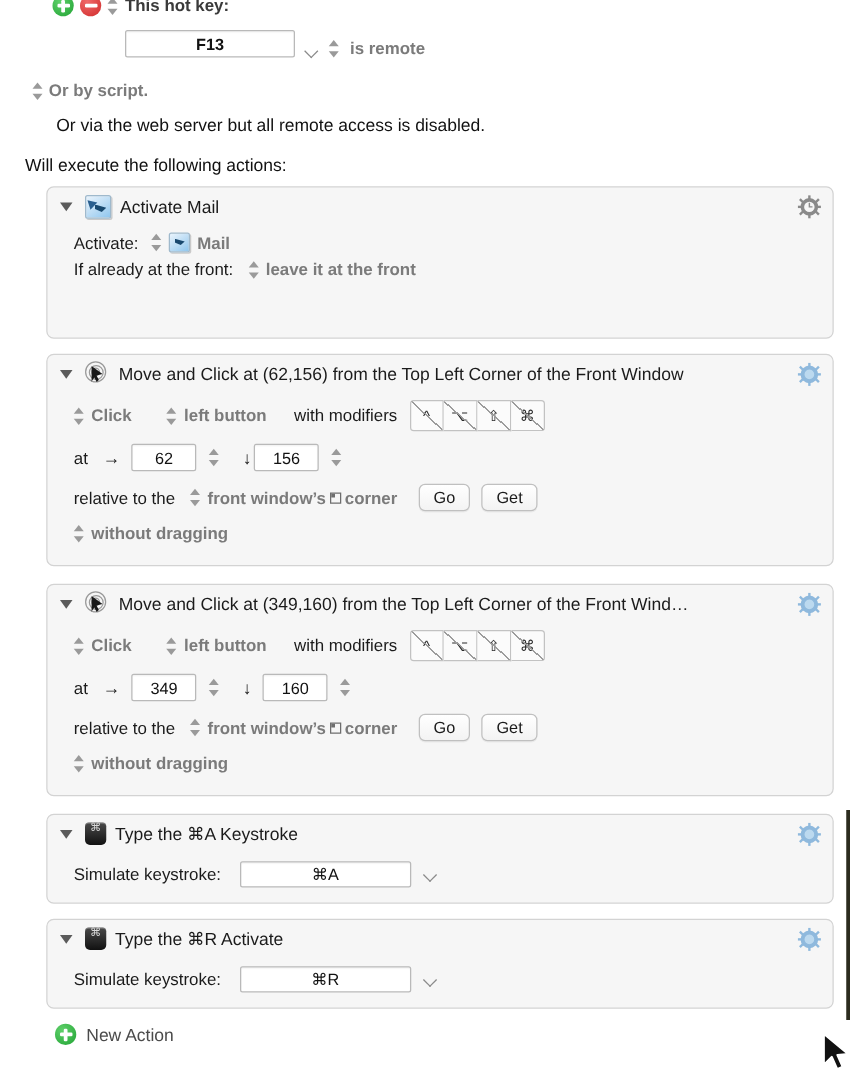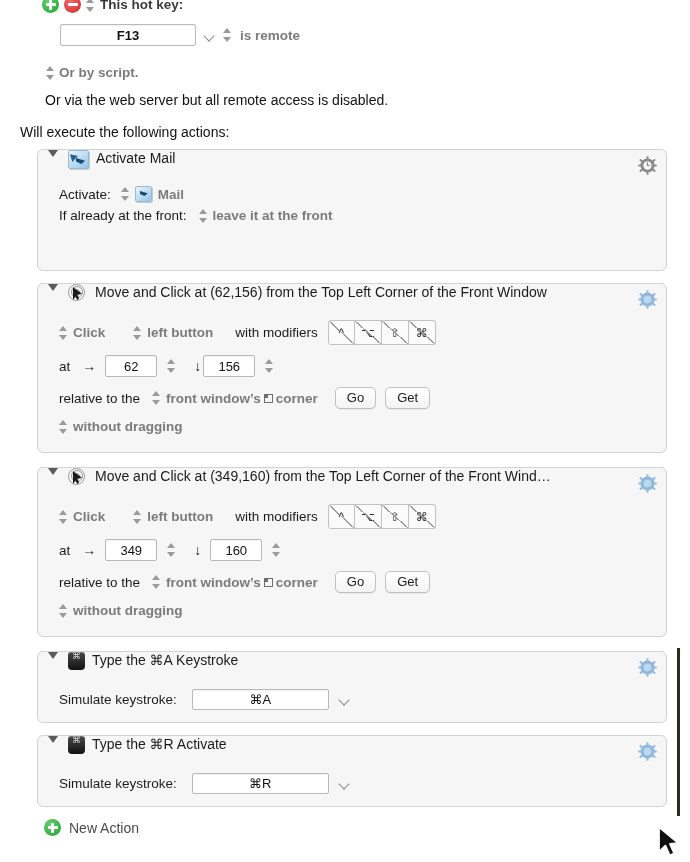--- a/index.html
+++ b/index.html
@@ -52,22 +52,22 @@
     width: 10px; height: 2.6px; background: #fff; border-radius: 1px;
   }
   .circ-btn.plus::after {
     content: ""; position: absolute; left: 7.2px; top: 3.5px;
     width: 2.6px; height: 10px; background: #fff; border-radius: 1px;
   }
   #hotkey-label { font-size: 13.5px; font-weight: bold; color: #3a3a3a; }
 
   #keyfield-row {
     position: absolute; left: 0; top: 24px;
-    display: flex; align-items: center; gap: 8px;
-    padding-left: 60px;
+    display: flex; align-items: flex-end; gap: 8px;
+    padding-left: 100px;
   }
   .textfield {
     background: #fff;
     border: 1px solid #b9b9b9;
     border-radius: 2px;
     box-shadow: inset 0 1px 1px rgba(0,0,0,.05);
     font-size: 13px;
     color: #111;
     text-align: center;
     box-sizing: border-box;
@@ -81,42 +81,42 @@
     content: ""; position: absolute; left: 1px; top: 2px;
     width: 7px; height: 7px;
     border-right: 1.6px solid #8a8a8a;
     border-bottom: 1.6px solid #8a8a8a;
     transform: rotate(45deg);
   }
 
   #script-row {
     position: absolute; left: 0; top: 65px;
     display: flex; align-items: center; gap: 4px;
-    padding-left: 46px;
+    padding-left: 26px;
   }
   #webserver-row {
     position: absolute; left: 45px; top: 92px;
     font-size: 14px; color: #111;
   }
   #willexec-row {
     position: absolute; left: 20px; top: 124px;
     font-size: 14px; color: #111;
   }
 
   
   .action {
     position: absolute;
     left: 37px; width: 630px;
     background: #f6f6f6;
     border: 1px solid #d3d3d3;
     border-radius: 6px;
     box-sizing: border-box;
   }
   .action-header {
-    display: flex; 
+    display: flex; align-items: center;
     height: 30px;
     padding-left: 10px;
     position: relative;
   }
   .disclosure {
     width: 0; height: 0; flex: 0 0 auto;
     border-left: 5.5px solid transparent;
     border-right: 5.5px solid transparent;
     border-top: 7px solid #5b5b5b;
     margin-right: 10px;

